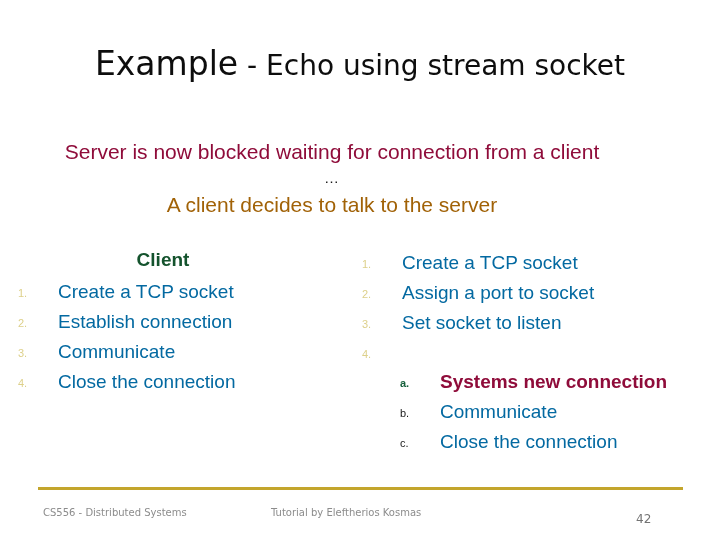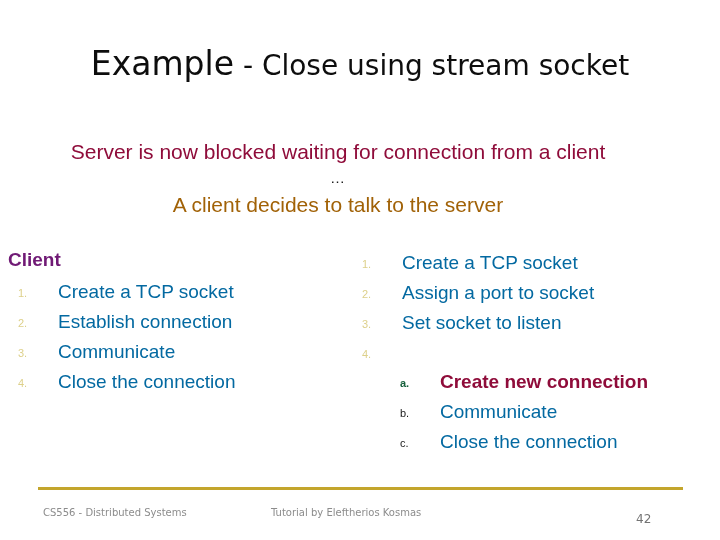--- a/index.html
+++ b/index.html
@@ -41,21 +41,20 @@
     letter-spacing: 0px;
   }
 
   
   .subtitle-wrap {
     position: absolute;
     left: 0;
     top: 138px;
     width: 664px;
     text-align: center;
-    padding-left: 6px;
   }
   .sub-line-1 {
     color: #8f0c3a;
     font-size: 21px;
     font-family: "Liberation Sans", sans-serif;
     line-height: 28px;
     white-space: nowrap;
   }
   .sub-ellipsis {
     color: #1a1a1a;
@@ -81,25 +80,25 @@
     height: 230px;
   }
   .col {
     position: absolute;
     top: 0;
   }
   .col-client { left: 8px; width: 340px; }
   .col-server { left: 352px; width: 360px; }
 
   .col-head {
-    color: #701a75;
+    color: #14532d;
     font-family: "Liberation Sans", sans-serif;
     font-weight: bold;
     font-size: 19px;
-    text-align: left;
+    text-align: center;
     line-height: 24px;
     margin-bottom: 5px;
   }
   .col-client .col-head { padding-right: 30px; }
   .col-server .col-head { padding-right: 40px; }
 
   ol.steps {
     list-style: none;
     margin: 0;
     padding: 0;
@@ -193,21 +192,21 @@
     font-size: 12px;
     white-space: nowrap;
   }
 </style>
 </head>
 <body>
 
 <div class="slide">
 
   <div class="title">
-    <span class="title-main">Example</span><span class="title-rest"> - Close using stream socket</span>
+    <span class="title-main">Example</span><span class="title-rest"> - Echo using stream socket</span>
   </div>
 
   <div class="subtitle-wrap">
     <div class="sub-line-1">Server is now blocked waiting for connection from a client</div>
     <div class="sub-ellipsis">…</div>
     <div class="sub-line-2">A client decides to talk to the server</div>
   </div>
 
   <div class="columns">
 
@@ -247,21 +246,21 @@
           <span class="marker">3.</span>
           <span class="step-text">Set socket to listen</span>
         </li>
         <li>
           <span class="marker">4.</span>
         </li>
       </ol>
       <ol class="substeps">
         <li class="highlight">
           <span class="marker">a.</span>
-          <span class="step-text">Create new connection</span>
+          <span class="step-text">Systems new connection</span>
         </li>
         <li>
           <span class="marker">b.</span>
           <span class="step-text">Communicate</span>
         </li>
         <li>
           <span class="marker">c.</span>
           <span class="step-text">Close the connection</span>
         </li>
       </ol>

